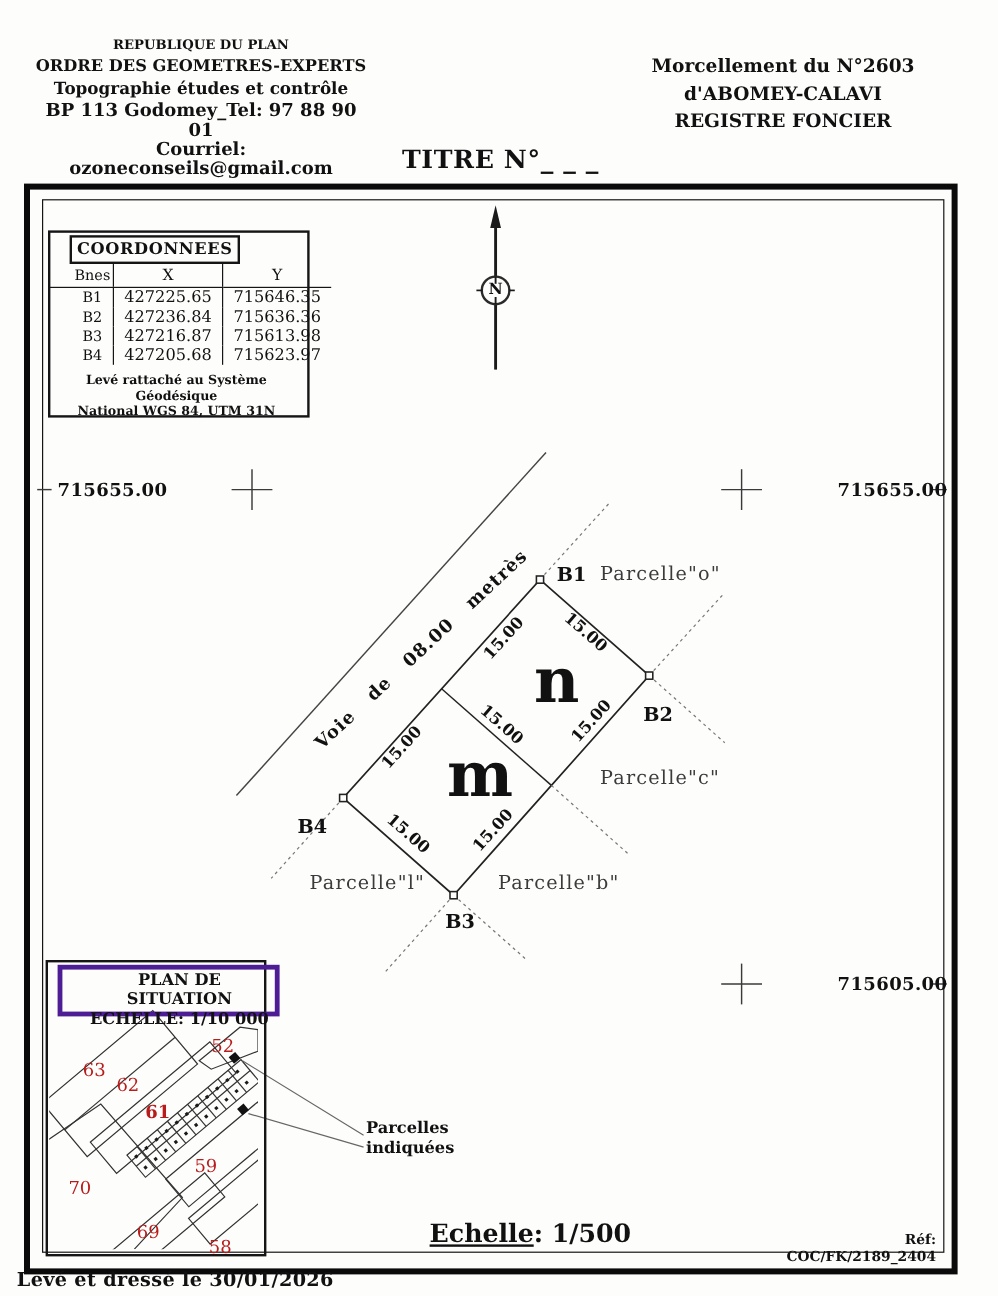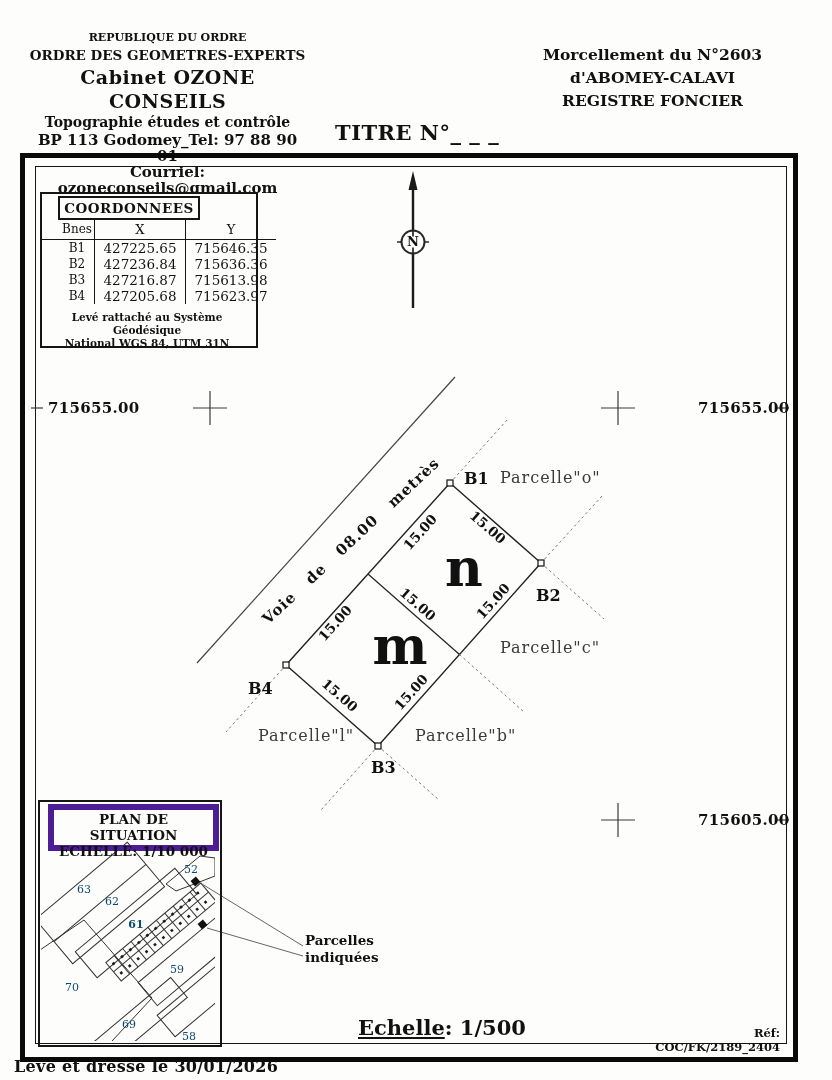--- a/index.html
+++ b/index.html
@@ -38,40 +38,39 @@
   .gridlab{font-size:15px;font-weight:bold;letter-spacing:.3px;}
   
   .blab{font-size:16px;font-weight:bold;}
   .pname{font-size:16px;color:#3b3b3b;letter-spacing:1px;}
   .zone{font-size:52px;line-height:56px;font-weight:bold;width:60px;text-align:center;}
   .dim{font-size:13.5px;font-weight:bold;width:50px;text-align:center;}
   .roadlab{font-size:15px;font-weight:bold;width:240px;text-align:center;
            word-spacing:13px;letter-spacing:1px;transform:rotate(-43deg);}
   
   .sitbox{left:38px;top:800px;width:180px;height:243px;border:2px solid #151515;}
-  .sittitle{left:48px;top:804px;width:159px;height:34px;border:6px solid #4c1d95;
-            font-size:13.5px;font-weight:bold;line-height:16px;padding-top:1px;}
-  .blocknum{font-size:11px;width:30px;text-align:center;color:#0c4a6e;}
+  .sittitle{left:48px;top:804px;width:159px;height:34px;border:4px solid #4c1d95;
+            font-size:13.5px;font-weight:bold;line-height:16px;padding-top:1px;padding-left:18px;}
+  .blocknum{font-size:15px;width:30px;color:#b91c1c;}
   .callout{font-size:13.5px;font-weight:bold;line-height:17px;}
   
   .scale{font-size:21px;font-weight:bold;}
   .scale .u{text-decoration:underline;}
   .ref{font-size:11.5px;font-weight:bold;}
   .datenote{font-size:16px;font-weight:bold;letter-spacing:.3px;}
   .nlab{font-size:13px;font-weight:bold;width:16px;text-align:center;}
 </style>
 </head>
 <body>
 
 <div id="page">
 
   <div class="abs ctr" style="left:25px;top:30px;width:285px;">
-    <div class="hl1 b">REPUBLIQUE DU ORDRE</div>
+    <div class="hl1 b">REPUBLIQUE DU PLAN</div>
     <div class="hl2 b">ORDRE DES GEOMETRES-EXPERTS</div>
-    <div class="hl3 b">Cabinet OZONE CONSEILS</div>
     <div class="hl4 b">Topographie études et contrôle</div>
     <div class="hl5 b">BP 113 Godomey_Tel: 97 88 90 01</div>
     <div class="hl5 b">Courriel: ozoneconseils@gmail.com</div>
   </div>
 
   <div class="abs ctr" style="left:495px;top:43px;width:315px;">
     <div class="hr">Morcellement du N°2603</div>
     <div class="hr">d'ABOMEY-CALAVI</div>
     <div class="hr">REGISTRE FONCIER</div>
   </div>

